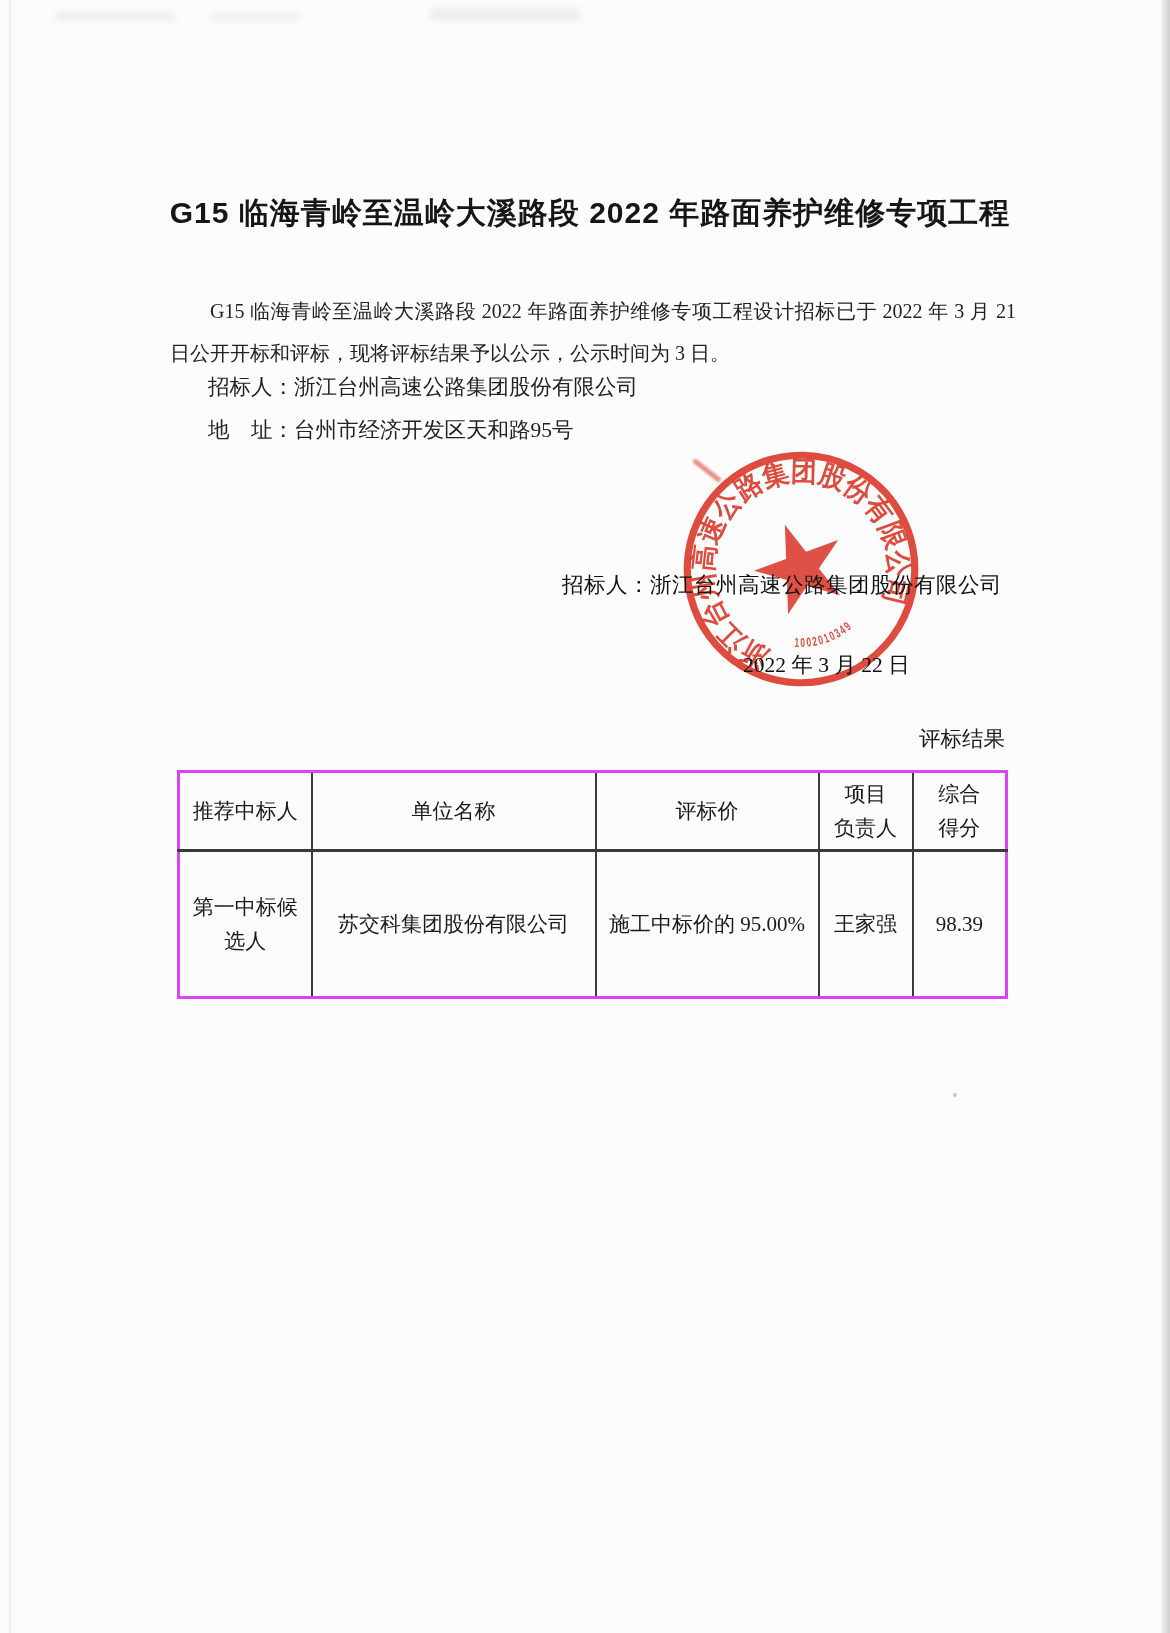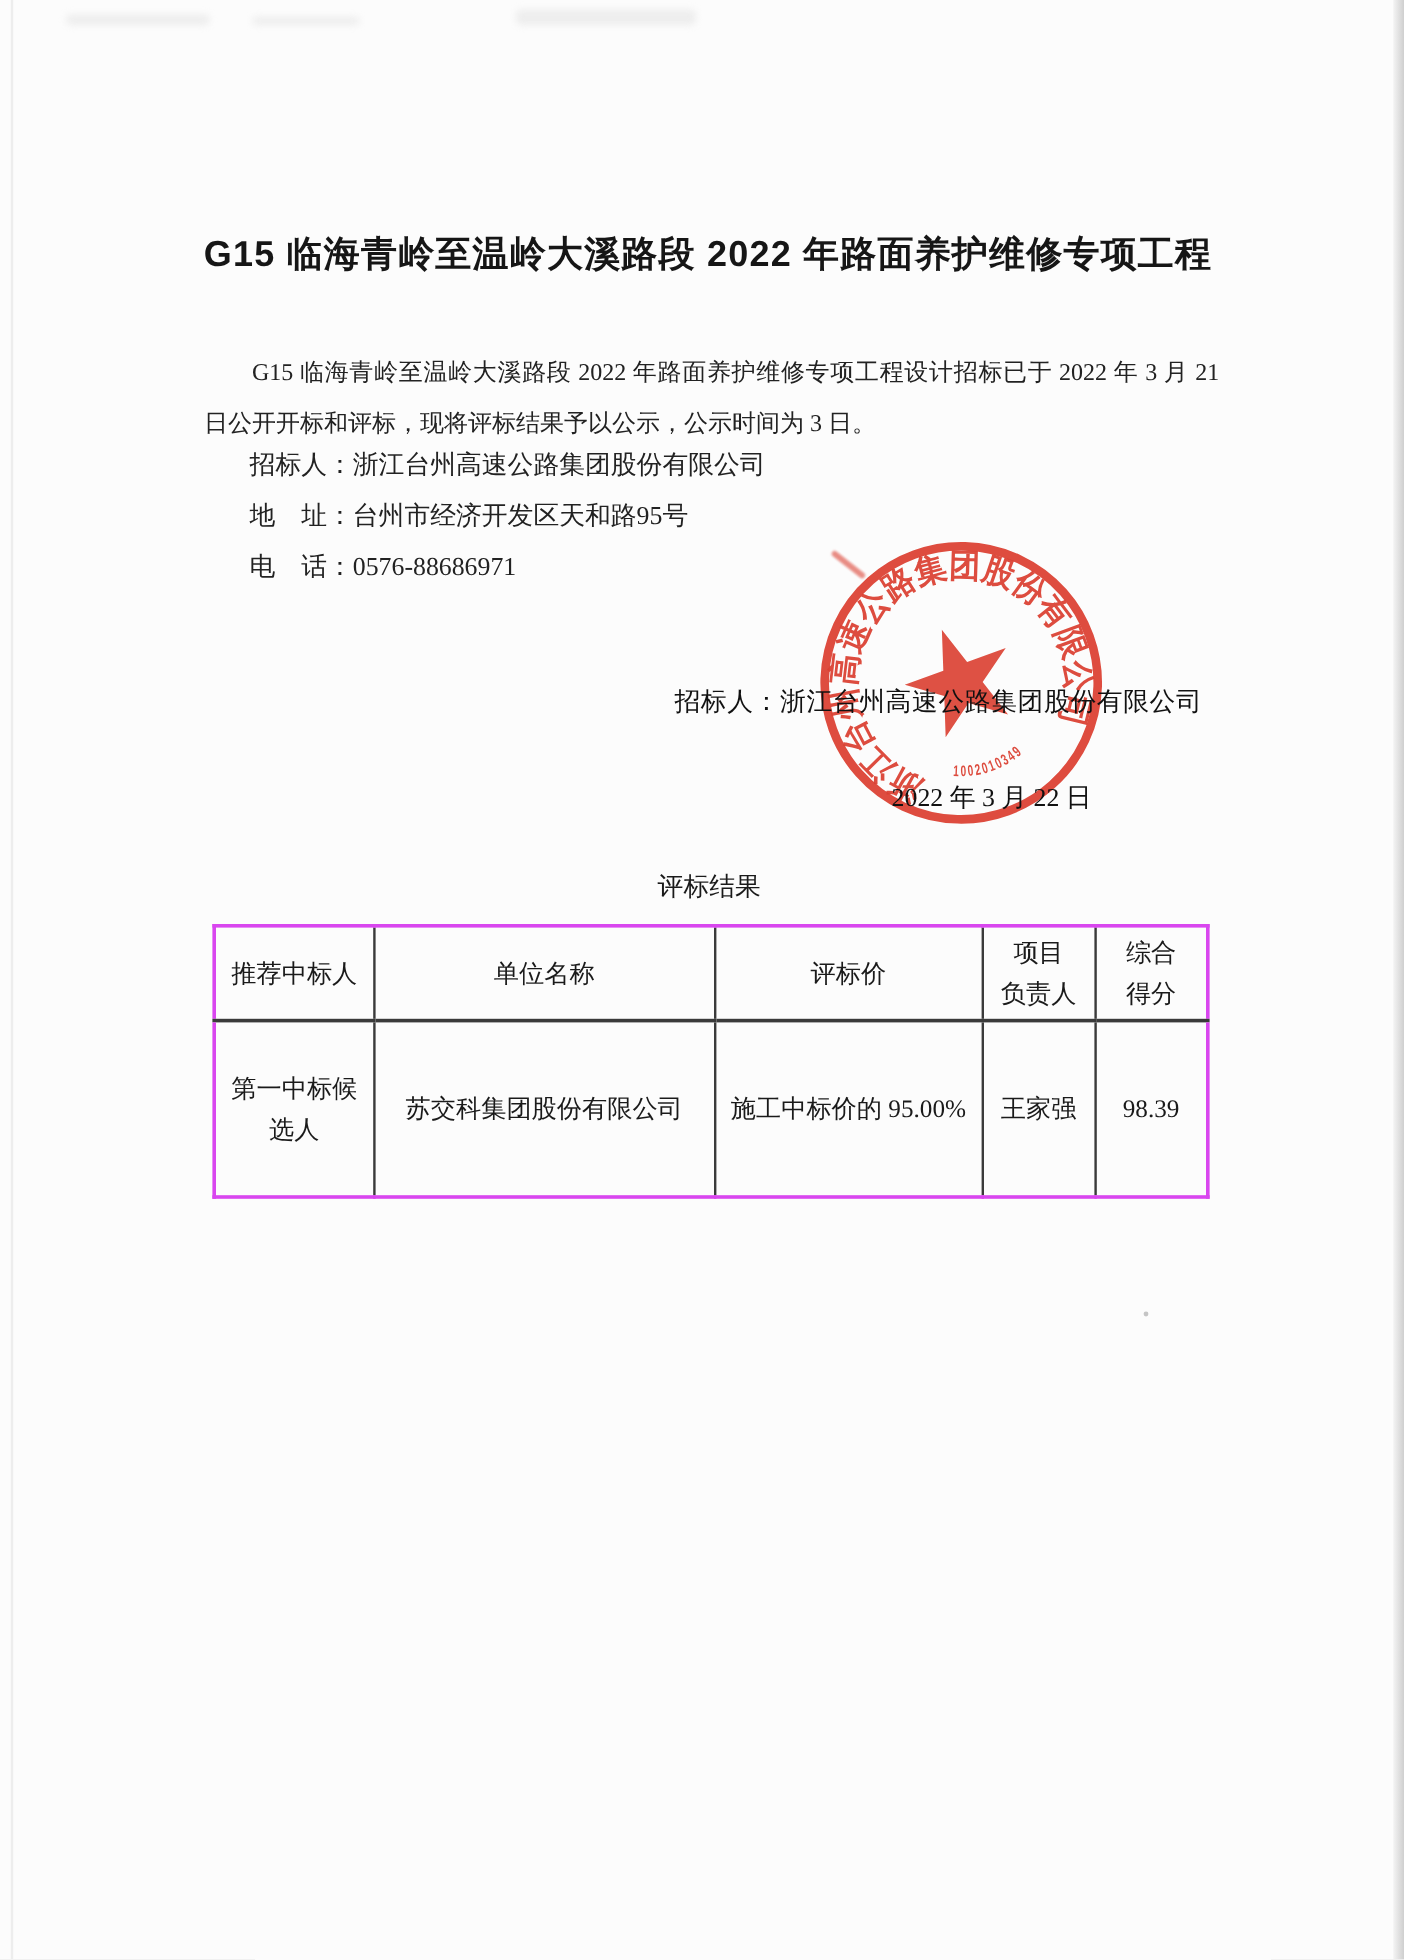--- a/index.html
+++ b/index.html
@@ -61,21 +61,21 @@
     font-size:21.5px;color:#111;letter-spacing:.5px;
   }
   .sig-date{
     position:absolute;left:697px;top:650px;
     font-size:21.5px;color:#111;margin-left:46px;
   }
 
   
   .tbl-caption{
     position:absolute;top:724px;left:177px;width:828px;
-    text-align:center;font-size:21.5px;color:#1a1a1a;
+    text-align:right;font-size:21.5px;color:#1a1a1a;
   }
   table.results{
     position:absolute;top:770px;left:177px;width:828px;
     border-collapse:collapse;table-layout:fixed;
     font-size:21px;color:#1a1a1a;
   }
   table.results th, table.results td{
     border:2px solid #3a3a3a;
     text-align:center;vertical-align:middle;
     padding:2px 6px;
@@ -101,21 +101,20 @@
 
   <div class="title">
     <div>G15 临海青岭至温岭大溪路段 2022 年路面养护维修专项工程</div>
   </div>
 
   <div class="intro">G15 临海青岭至温岭大溪路段 2022 年路面养护维修专项工程设计招标已于 2022 年 3 月 21 日公开开标和评标，现将评标结果予以公示，公示时间为 3 日。</div>
 
   <div class="info">
     <div class="row"><span>招标人：</span><span>浙江台州高速公路集团股份有限公司</span></div>
     <div class="row"><span>地　址：</span><span>台州市经济开发区天和路95号</span></div>
-    <div class="row"><span>电　话：</span><span>0576-88686971</span></div>
   </div>
 
   <svg class="stamp" viewBox="0 0 240 240">
     <defs>
       <path id="arcTop" d="M 64.7 185.9 A 86 86 0 1 1 175.3 185.9" fill="none"></path>
       <path id="arcBottom" d="M 87.9 188.9 A 76 76 0 0 0 152.1 188.9" fill="none"></path>
     </defs>
     <circle cx="120" cy="120" r="111" fill="none" stroke="#d93425" stroke-width="7" opacity="0.95"></circle>
     <polygon points="120,74 130.3,105.8 163.7,105.8 136.6,125.4 147,157.2 120,137.5 93,157.2 103.4,125.4 76.3,105.8 109.7,105.8" fill="#d93425" opacity="0.92"></polygon>
     <text font-size="27" opacity="0.95">

